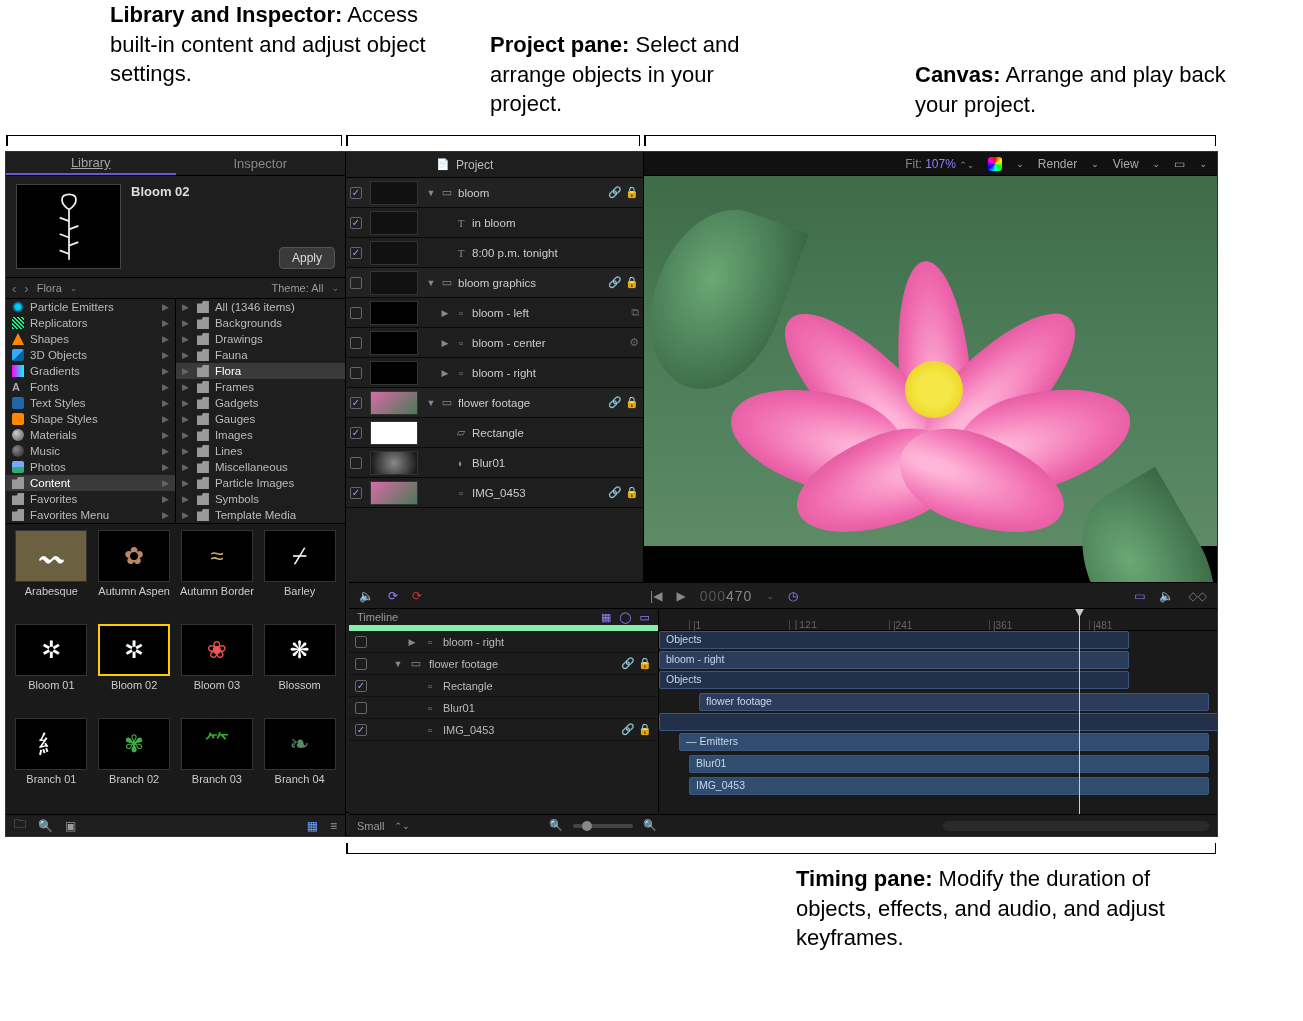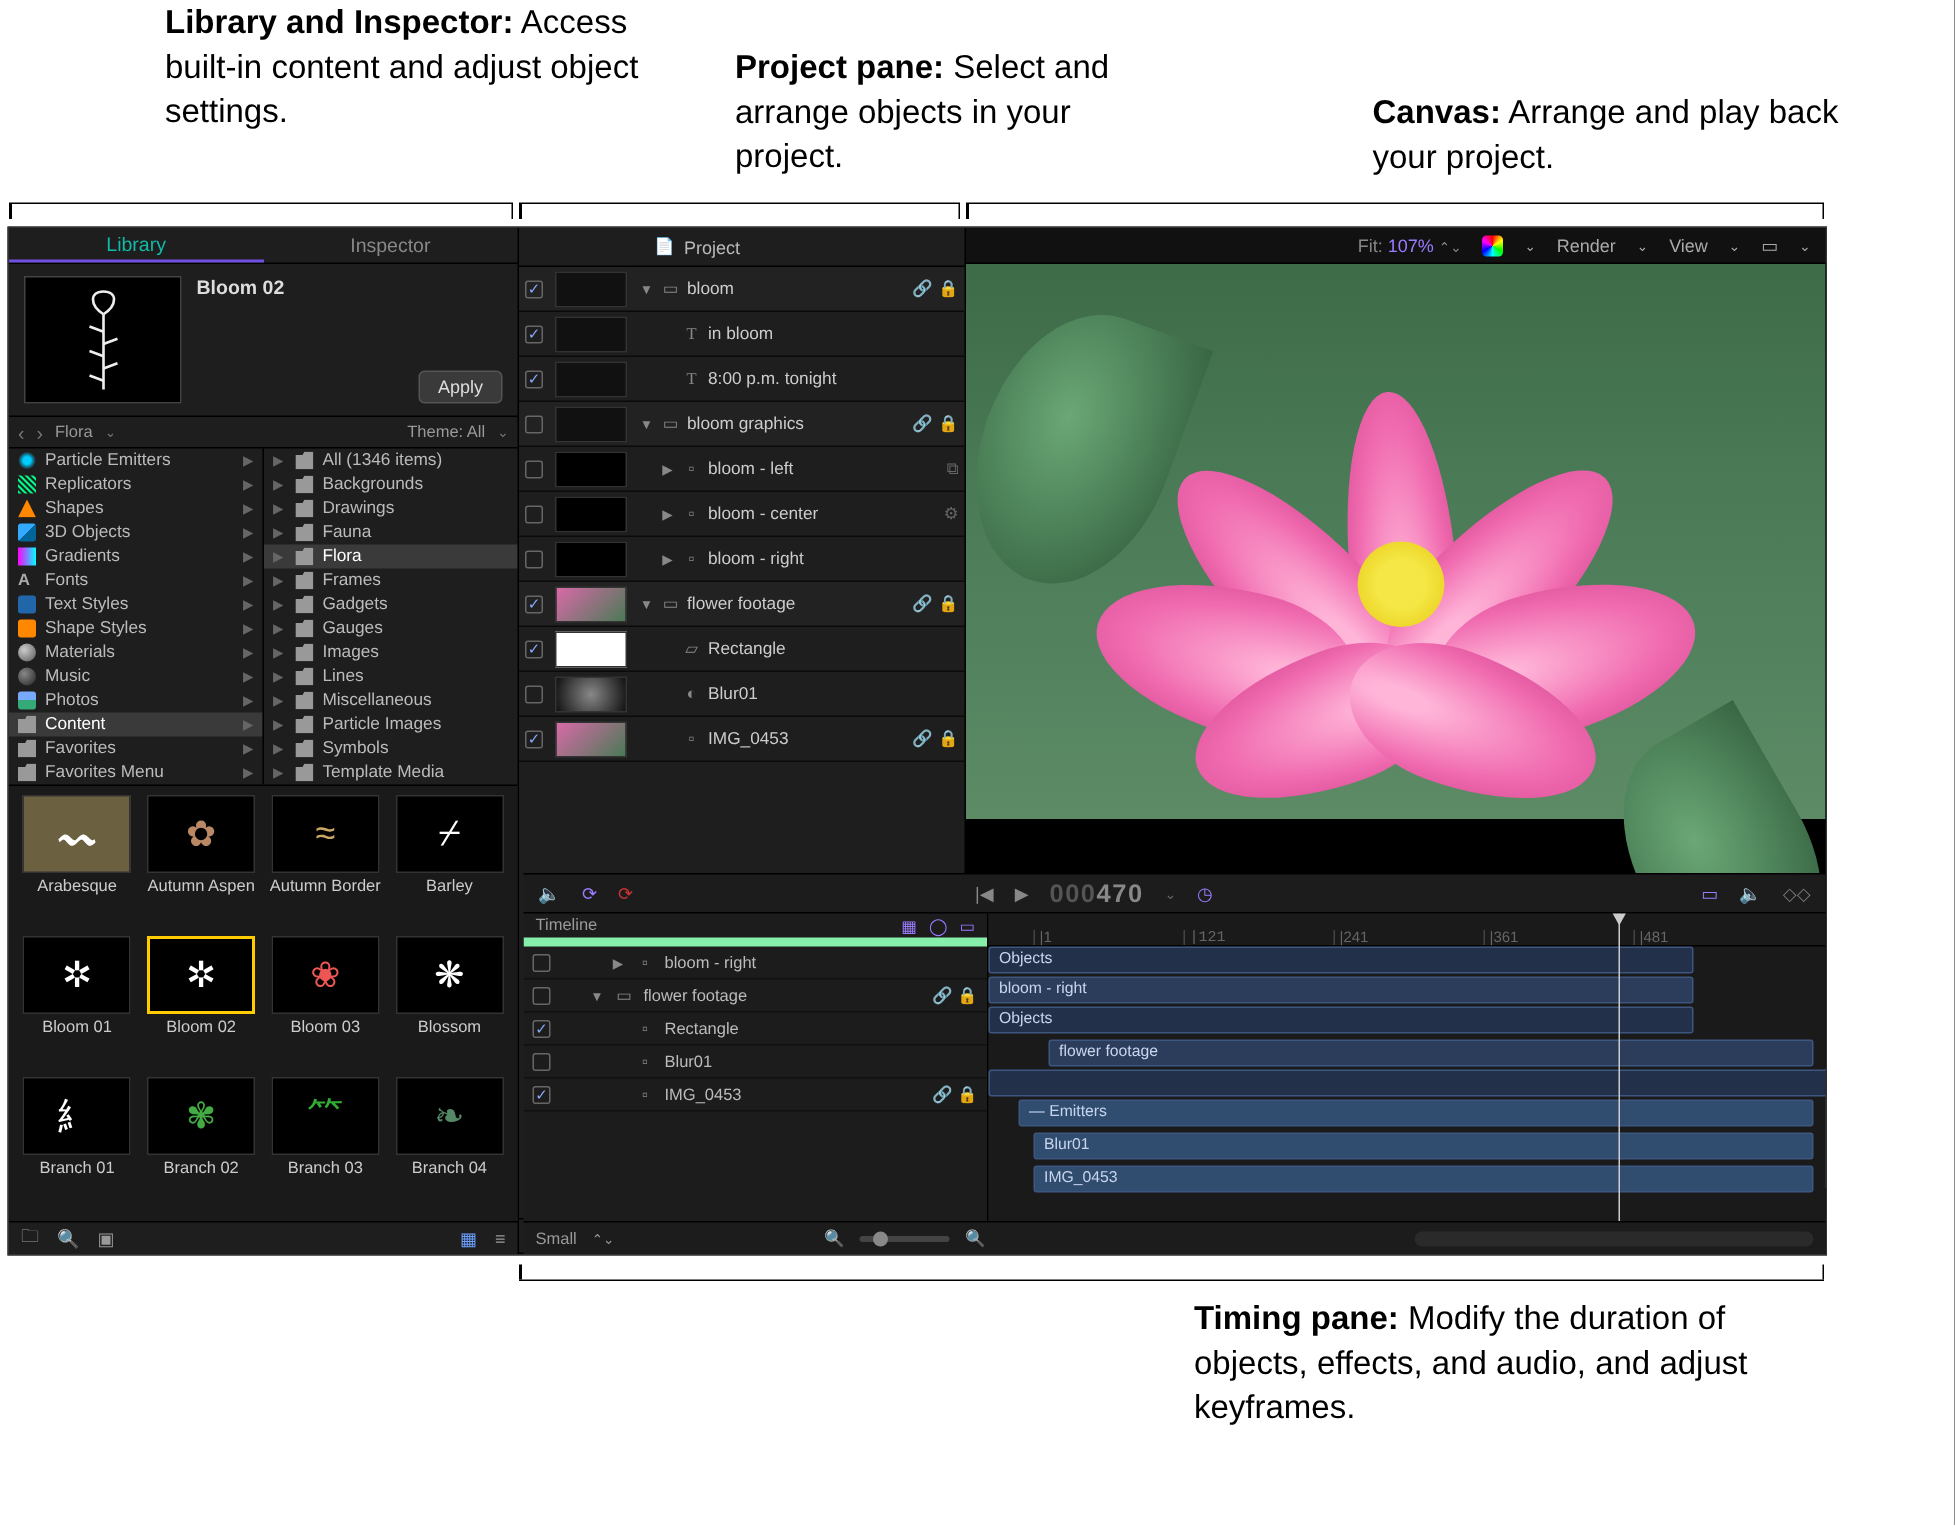--- a/index.html
+++ b/index.html
@@ -15,21 +15,21 @@
 .bracket-bottom { border-top: none; border-bottom: 1.5px solid #000; }
 .bracket-bottom::before, .bracket-bottom::after { top: auto; bottom: 0; }
 
 
 .app { position: absolute; top: 151px; left: 5px; width: 1213px; height: 686px; background: #1a1a1a; border: 1px solid #333; display: flex; flex-direction: row; font-size: 12px; color: #bbb; }
 
 
 .left { width: 340px; display: flex; flex-direction: column; background: #1e1e1e; border-right: 1px solid #000; }
 .tabs { display: flex; height: 24px; border-bottom: 1px solid #000; }
 .tab { flex: 1; display: flex; align-items: center; justify-content: center; font-size: 13px; cursor: pointer; color: #888; }
-.tab.active { color: #14b8a6; border-bottom: 2px solid #7050e0; }
+.tab.active { color: #a3a3a3; border-bottom: 2px solid #7050e0; text-decoration: underline; }
 
 .preview-row { display: flex; padding: 8px 10px 8px 10px; gap: 10px; }
 .preview-thumb { width: 105px; height: 85px; background: #000; border: 1px solid #444; display: flex; align-items: center; justify-content: center; font-size: 40px; color: #eee; }
 .preview-info { flex: 1; display: flex; flex-direction: column; justify-content: space-between; }
 .preview-title { font-size: 13px; color: #ddd; font-weight: 600; }
 .apply-btn { align-self: flex-end; background: #3a3a3a; border: 1px solid #555; border-radius: 4px; padding: 3px 12px; color: #ddd; font-size: 12px; }
 
 .nav-row { display: flex; align-items: center; height: 22px; border-top: 1px solid #000; border-bottom: 1px solid #000; padding: 0 6px; gap: 8px; font-size: 11px; color: #999; }
 .nav-row .chev { color: #777; font-size: 13px; }
 .nav-row .spacer { flex: 1; }
@@ -96,21 +96,21 @@
 .center { position: absolute; top: 38%; left: 42%; width: 18%; height: 16%; background: radial-gradient(circle, #f5e745 40%, #e6c914 100%); border-radius: 50%; }
 .banner { position: absolute; bottom: 0; left: 0; right: 0; height: 80px; background: #fff; display: flex; align-items: center; padding: 0 30px; }
 .banner-left { color: #c94b8f; font-size: 28px; font-weight: 300; letter-spacing: 0.5px; }
 .banner-right { margin-left: auto; color: #d04b94; font-size: 44px; font-weight: 300; letter-spacing: 1px; }
 .banner-flower { position: absolute; left: 200px; top: 10px; width: 130px; height: 70px; opacity: 0.18; }
 
 
 .timing { position: absolute; left: 343px; bottom: 0; right: 0; height: 254px; display: flex; flex-direction: column; background: #1c1c1c; border-top: 1px solid #000; }
 .transport-row { height: 26px; display: flex; align-items: center; padding: 0 10px; gap: 14px; color: #888; border-bottom: 1px solid #000; }
 .transport-row .spacer { flex: 1; }
-.timecode { font-family: ui-monospace, Menlo, monospace; font-size: 17px; color: #888; letter-spacing: 1px; font-weight: bold; }
+.timecode { font-family: ui-monospace, Menlo, monospace; font-size: 14px; color: #888; letter-spacing: 1px; }
 .timecode .dim { color: #555; }
 .ruler { position: relative; height: 22px; border-bottom: 1px solid #000; display: flex; align-items: flex-end; padding-left: 340px; }
 .tick { position: absolute; bottom: 0; font-size: 10px; color: #666; border-left: 1px solid #444; height: 10px; padding-left: 3px; }
 .playhead { position: absolute; top: 0; bottom: 0; width: 1px; background: #ccc; }
 .playhead::before { content: ""; position: absolute; top: -2px; left: -5px; width: 11px; height: 10px; background: #ccc; clip-path: polygon(0 0, 100% 0, 50% 100%); }
 
 .tl-body { flex: 1; display: flex; overflow: hidden; }
 .tl-left { width: 310px; border-right: 1px solid #000; display: flex; flex-direction: column; }
 .tl-left-head { height: 22px; display: flex; align-items: center; padding: 0 8px; font-size: 11px; color: #999; border-bottom: 6px solid #86efac; text-align: center; }
 .tl-left-head .spacer { flex: 1; }

